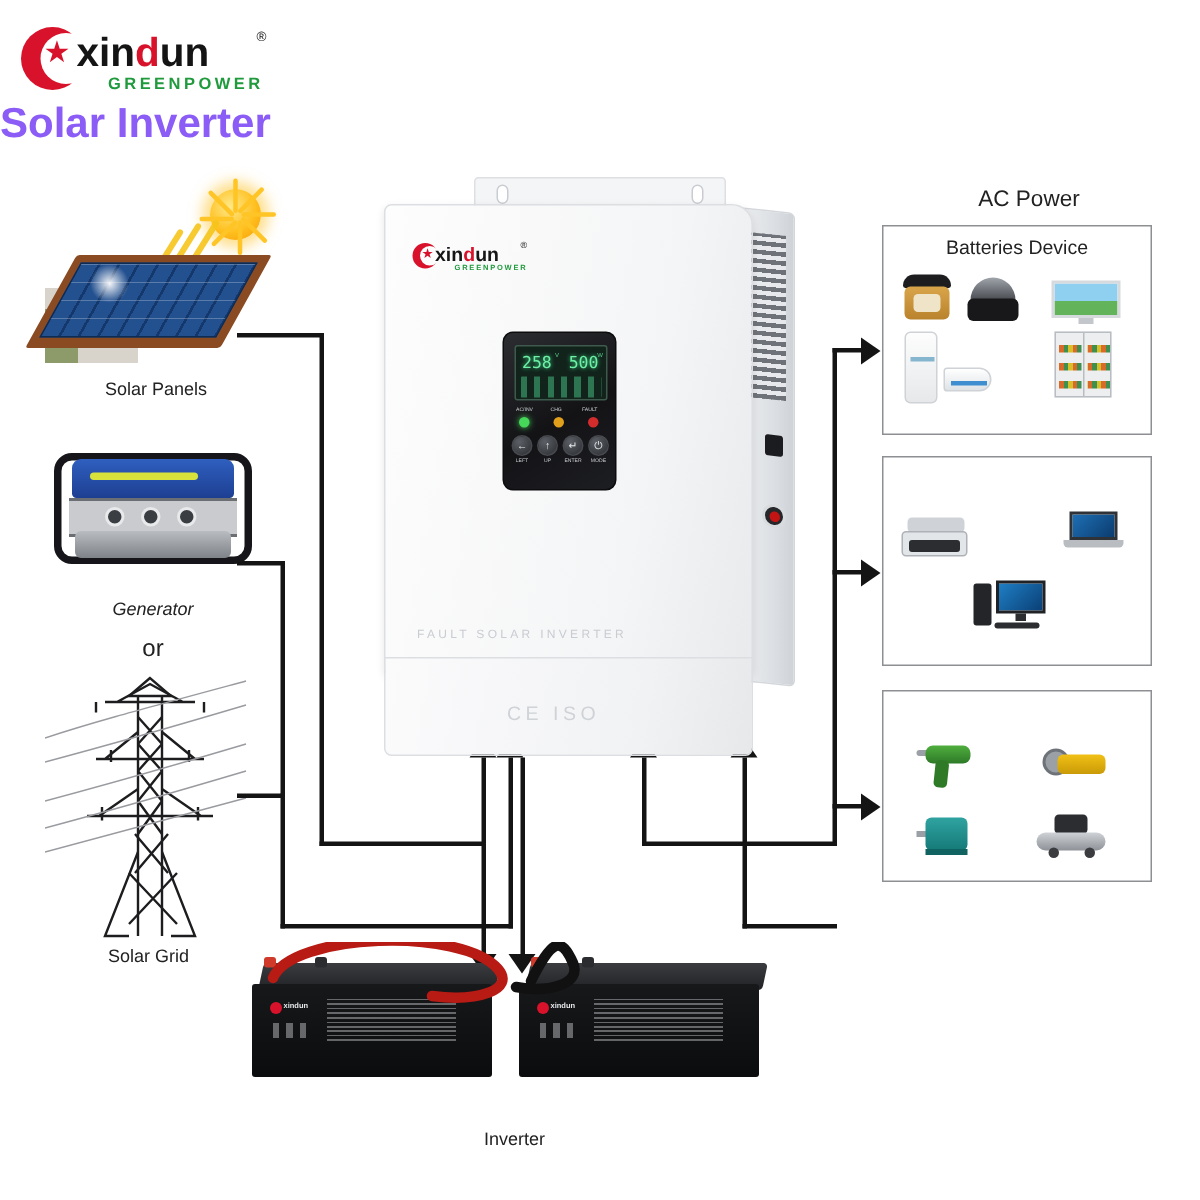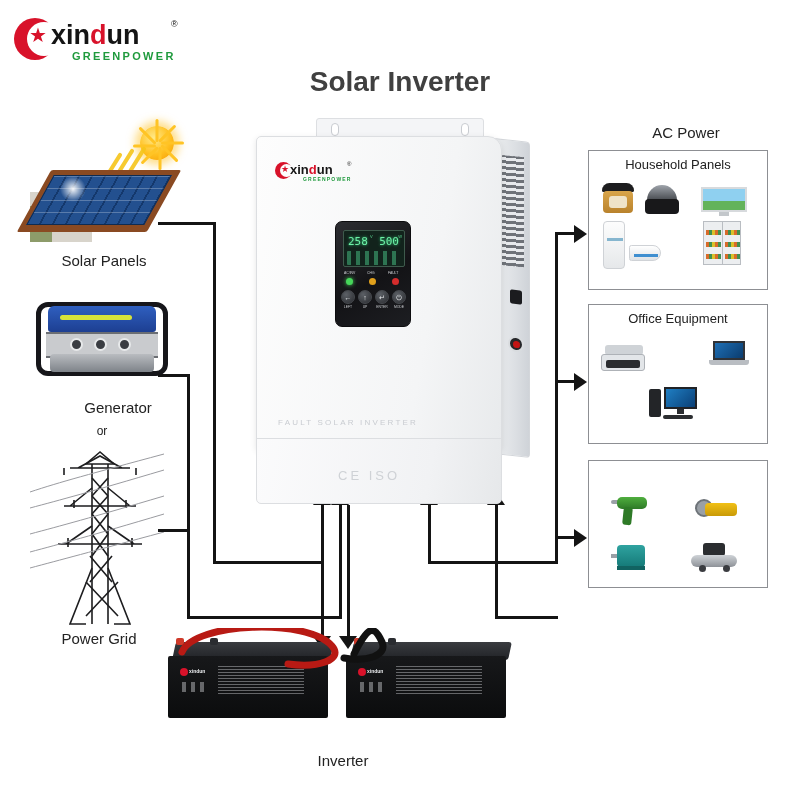--- a/index.html
+++ b/index.html
@@ -31,26 +31,26 @@
   }
   .logo-word .d{color:#d8122a;}
   .logo-reg{position:absolute;left:157px;top:3px;font-size:9px;color:#141414;}
   .logo-sub{
     position:absolute;left:58px;top:34px;font-size:11px;font-weight:bold;
     letter-spacing:2.3px;color:#1f9a3d;
   }
 
   
   #title{
-    left:0;top:66px;width:800px;text-align:center;
-    font-size:28px;font-weight:bold;color:#404040;
-  }
-
-  
-  .cap{font-size:15px;color:#222;text-align:center;}
+    left:0;top:66px;width:800px;
+    font-size:28px;font-weight:bold;color:#8b5cf6;
+  }
+
+  
+  .cap{font-size:12px;color:#222;text-align:center;}
 
   
   #solar-group{left:24px;top:126px;width:160px;height:150px;}
   .sun{
     position:absolute;left:116px;top:0px;width:34px;height:34px;border-radius:50%;
     background:radial-gradient(circle at 40% 35%,#ffe98a 0%,#ffc020 55%,#f59a00 100%);
     box-shadow:0 0 9px 5px rgba(255,195,40,.55);
   }
   .sun i{position:absolute;left:50%;top:50%;width:3px;height:23px;background:#ffc425;
     transform-origin:1.5px 1.5px;border-radius:2px;}
@@ -91,22 +91,22 @@
     border:5px solid #16161a;border-radius:12px;box-sizing:border-box;background:#fff;}
   .gen-top{position:absolute;left:12px;top:10px;width:108px;height:26px;
     background:linear-gradient(180deg,#2f5fbf 0%,#1d3f92 100%);border-radius:6px 6px 3px 3px;}
   .gen-stripe{position:absolute;left:24px;top:19px;width:72px;height:5px;background:#d7e23a;border-radius:3px;}
   .gen-panel{position:absolute;left:10px;top:36px;width:112px;height:22px;background:#c9cbce;
     border-top:2px solid #6b6e73;border-bottom:2px solid #6b6e73;}
   .gen-panel b{position:absolute;top:4px;width:13px;height:13px;border-radius:50%;
     background:#3a3d42;border:2px solid #e7e9ea;box-sizing:border-box;}
   .gen-engine{position:absolute;left:14px;top:58px;width:104px;height:18px;
     background:linear-gradient(180deg,#b9bcc0,#7e8389);border-radius:4px;}
-  #gen-cap{left:52px;top:399px;width:132px;}
-  #or-cap{left:36px;top:424px;width:132px;font-size:12px;}
+  #gen-cap{left:36px;top:399px;width:132px;font-style:italic;}
+  #or-cap{left:36px;top:424px;width:132px;font-size:16px;}
 
   
   #pylon{left:30px;top:448px;width:140px;height:180px;}
   #grid-cap{left:24px;top:630px;width:150px;}
 
   
   #inverter{left:248px;top:118px;width:290px;height:390px;}
   .inv-bracket{
     position:absolute;left:68px;top:0px;width:168px;height:22px;background:#f4f5f7;
     border:1px solid #dddfe2;border-radius:3px 3px 0 0;box-sizing:border-box;
@@ -359,21 +359,21 @@
     </g>
     <g stroke="#9a9ba0" stroke-width="1" fill="none">
       <path d="M0 44 C30 34 60 26 134 6"></path>
       <path d="M0 60 C30 52 60 44 134 22"></path>
       <path d="M0 86 C30 78 60 70 134 48"></path>
       <path d="M0 104 C30 96 60 88 134 66"></path>
       <path d="M0 120 C30 112 60 104 134 84"></path>
     </g>
   </svg>
 </div>
-<div class="abs cap" id="grid-cap">Power Grid</div>
+<div class="abs cap" id="grid-cap">Solar Grid</div>
 
 <div class="wire" style="left:158px;top:222px;width:58px;height:3px;"></div>
 <div class="wire" style="left:213px;top:222px;width:3px;height:342px;"></div>
 <div class="wire" style="left:213px;top:561px;width:111px;height:3px;"></div>
 <div class="wire" style="left:321px;top:505px;width:3px;height:59px;"></div>
 <div class="arrow ar-up" style="left:313px;top:492px;"></div>
 
 <div class="wire" style="left:158px;top:374px;width:32px;height:3px;"></div>
 <div class="wire" style="left:187px;top:374px;width:3px;height:158px;"></div>
 <div class="wire" style="left:158px;top:529px;width:32px;height:3px;"></div>
@@ -456,21 +456,21 @@
   </div>
 
   <div class="inv-lower"></div>
   <div class="inv-model">FAULT SOLAR INVERTER</div>
   <div class="inv-cert">CE  ISO</div>
 </div>
 
 <div class="abs cap" id="ac-cap">AC Power</div>
 
 <div class="loadbox" style="left:588px;top:150px;width:180px;height:140px;">
-  <div class="hd">Household Panels</div>
+  <div class="hd">Batteries Device</div>
   <div class="icons-grid">
     <div class="thing cooker" style="left:4px;top:6px;">
       <div class="lid"></div>
         <div class="bod"></div>
         <div class="pan"></div>
       </div>
     <div class="thing fryer" style="left:48px;top:8px;">
       <div class="dome"></div>
         <div class="base"></div>
       </div>
@@ -490,21 +490,20 @@
         <b style="top:20px"></b>
         <b style="top:32px"></b>
       <b style="left:21px;top:8px"></b>
         <b style="left:21px;top:20px"></b>
         <b style="left:21px;top:32px"></b>
       </div>
   </div>
 </div>
 
 <div class="loadbox" style="left:588px;top:304px;width:180px;height:140px;">
-  <div class="hd">Office Equipment</div>
   <div class="icons-grid">
     <div class="thing printer" style="left:4px;top:14px;">
       <div class="top"></div>
         <div class="bod"></div>
         <div class="tray"></div>
       </div>
     <div class="thing laptop" style="left:112px;top:10px;">
       <div class="scr"></div>
         <div class="kb"></div>
       </div>

